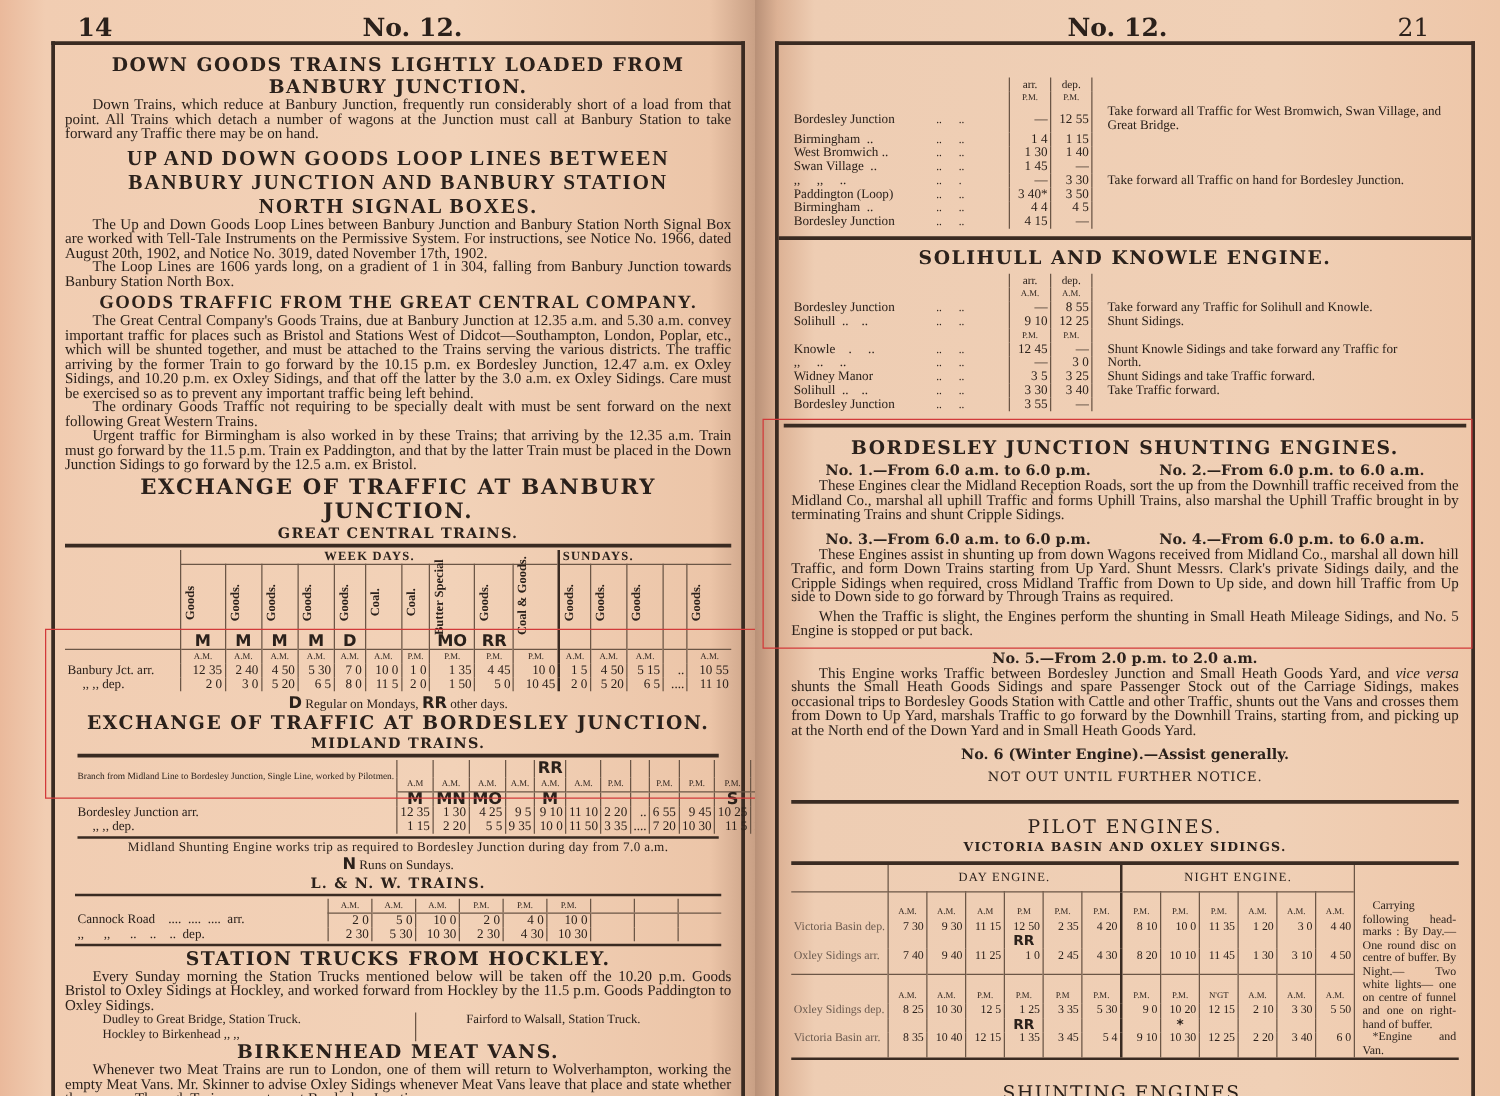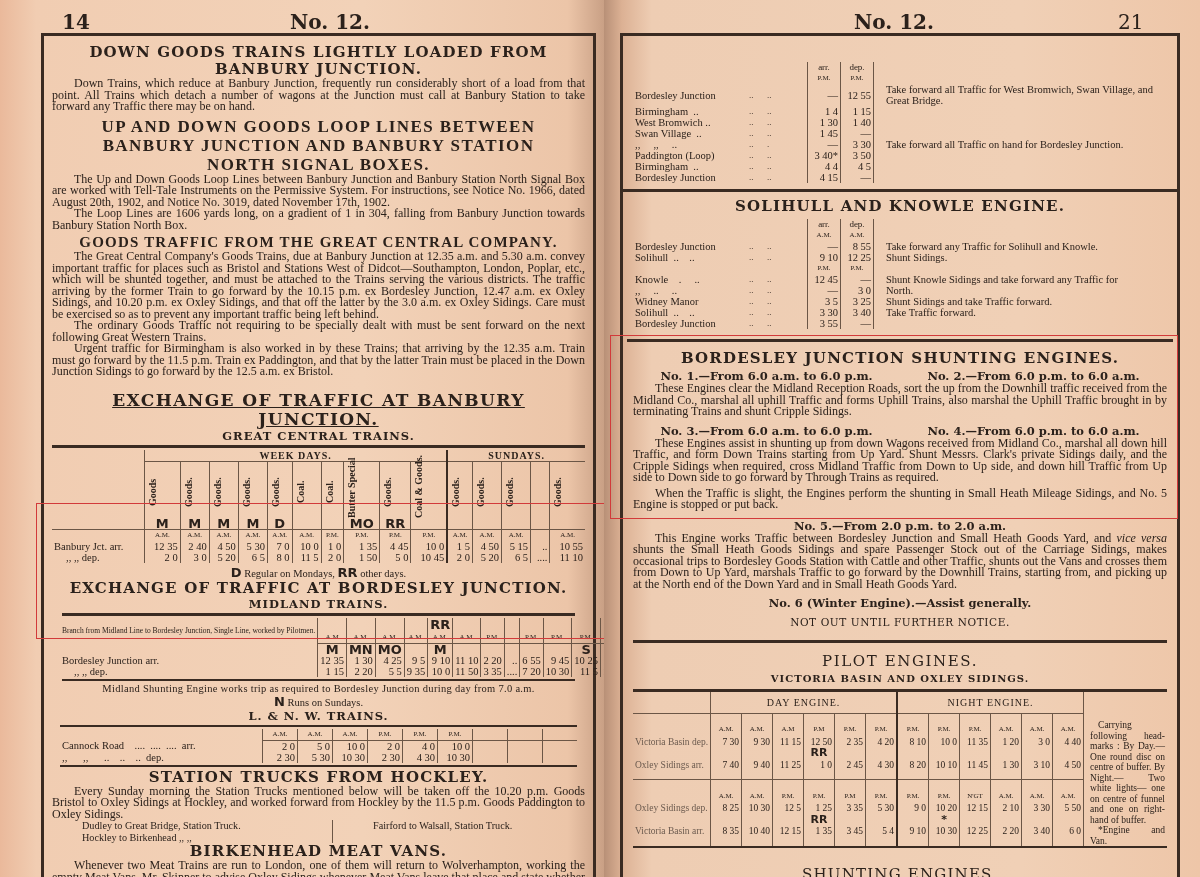--- a/index.html
+++ b/index.html
@@ -42,30 +42,30 @@
 
       <h2 class="big" style="margin-top:4px;padding:0 20px;font-family:Liberation Serif, serif;">UP AND DOWN GOODS LOOP LINES BETWEEN BANBURY JUNCTION AND BANBURY STATION NORTH SIGNAL BOXES.</h2>
       <p>The Up and Down Goods Loop Lines between Banbury Junction and Banbury Station North Signal Box are worked with Tell-Tale Instruments on the Permissive System. For instructions, see Notice No. 1966, dated August 20th, 1902, and Notice No. 3019, dated November 17th, 1902.</p>
       <p>The Loop Lines are 1606 yards long, on a gradient of 1 in 304, falling from Banbury Junction towards Banbury Station North Box.</p>
 
       <h2 style="margin-top:3px;font-family:Liberation Serif, serif;">GOODS TRAFFIC FROM THE GREAT CENTRAL COMPANY.</h2>
       <p>The Great Central Company's Goods Trains, due at Banbury Junction at 12.35 a.m. and 5.30 a.m. convey important traffic for places such as Bristol and Stations West of Didcot—Southampton, London, Poplar, etc., which will be shunted together, and must be attached to the Trains serving the various districts. The traffic arriving by the former Train to go forward by the 10.15 p.m. ex Bordesley Junction, 12.47 a.m. ex Oxley Sidings, and 10.20 p.m. ex Oxley Sidings, and that off the latter by the 3.0 a.m. ex Oxley Sidings. Care must be exercised so as to prevent any important traffic being left behind.</p>
       <p>The ordinary Goods Traffic not requiring to be specially dealt with must be sent forward on the next following Great Western Trains.</p>
       <p>Urgent traffic for Birmingham is also worked in by these Trains; that arriving by the 12.35 a.m. Train must go forward by the 11.5 p.m. Train ex Paddington, and that by the latter Train must be placed in the Down Junction Sidings to go forward by the 12.5 a.m. ex Bristol.</p>
 
-      <h2 class="big" style="margin-top:13px;text-decoration:underline;">EXCHANGE OF TRAFFIC AT BANBURY JUNCTION.</h2>
+      <h2 class="big" style="margin-top:3px;">EXCHANGE OF TRAFFIC AT BANBURY JUNCTION.</h2>
       <h3>GREAT CENTRAL TRAINS.</h3>
       <div class="rule"></div>
 
       <table class="tt" style="width:100%;">
         <tbody>
             <tr>
           <td class="lbl" rowspan="2" style="width:88px;"></td>
           <td colspan="10" style="text-align:center;font-weight:bold;font-size:10px;letter-spacing:1px;border-bottom:1px solid #6b5646;">WEEK DAYS.</td>
-          <td colspan="5" style="text-align:center;font-weight:bold;font-size:10px;letter-spacing:1px;border-left:2px solid #3a2b22;border-bottom:1px solid #6b5646;">SUNDAYS.</td>
+          <td colspan="5" style="text-align:left;font-weight:bold;font-size:10px;letter-spacing:1px;border-left:2px solid #3a2b22;border-bottom:1px solid #6b5646;">SUNDAYS.</td>
         </tr>
         <tr id="banbury-types">
               <td style="text-align:center;vertical-align:bottom;padding-top:4px;">
                 <div class="vert">Goods</div>
               </td>
               <td style="text-align:center;vertical-align:bottom;padding-top:4px;">
                 <div class="vert">Goods.</div>
               </td>
               <td style="text-align:center;vertical-align:bottom;padding-top:4px;">
                 <div class="vert">Goods.</div>

